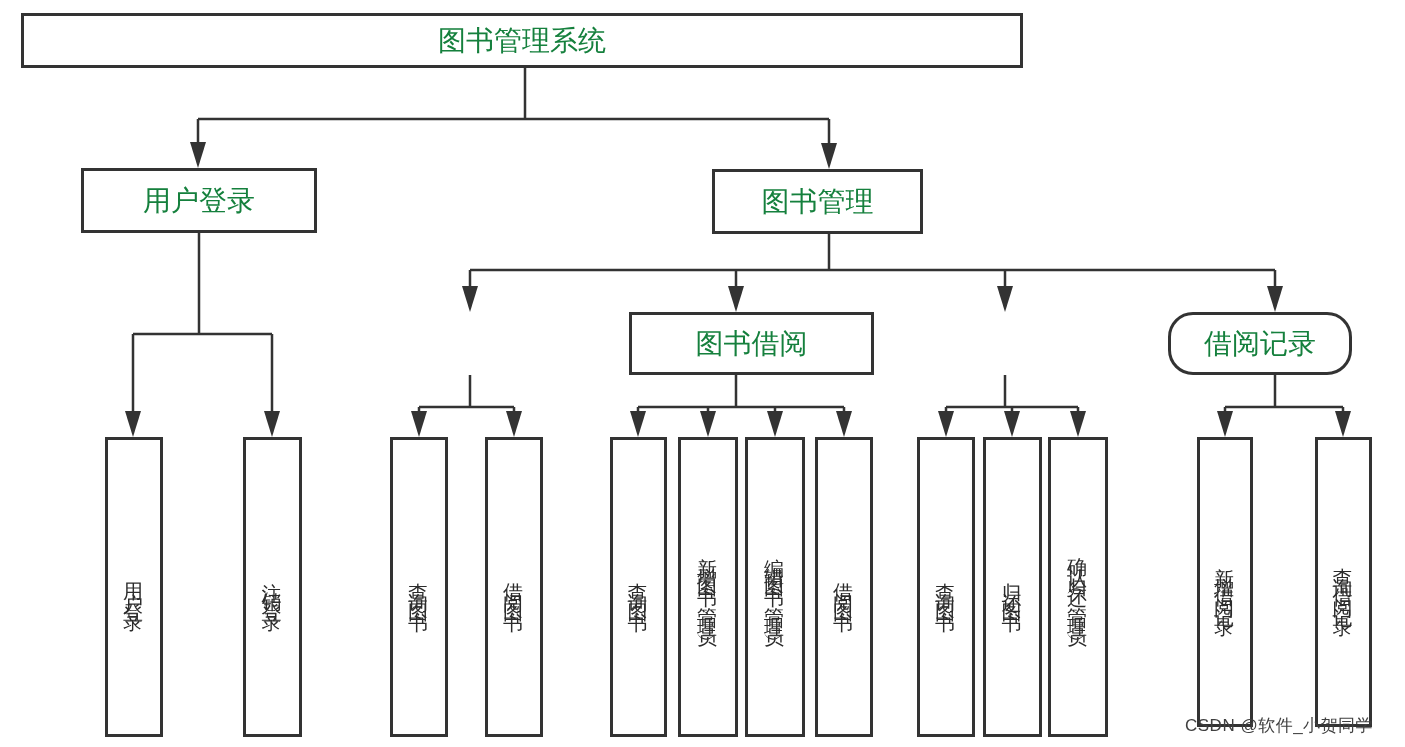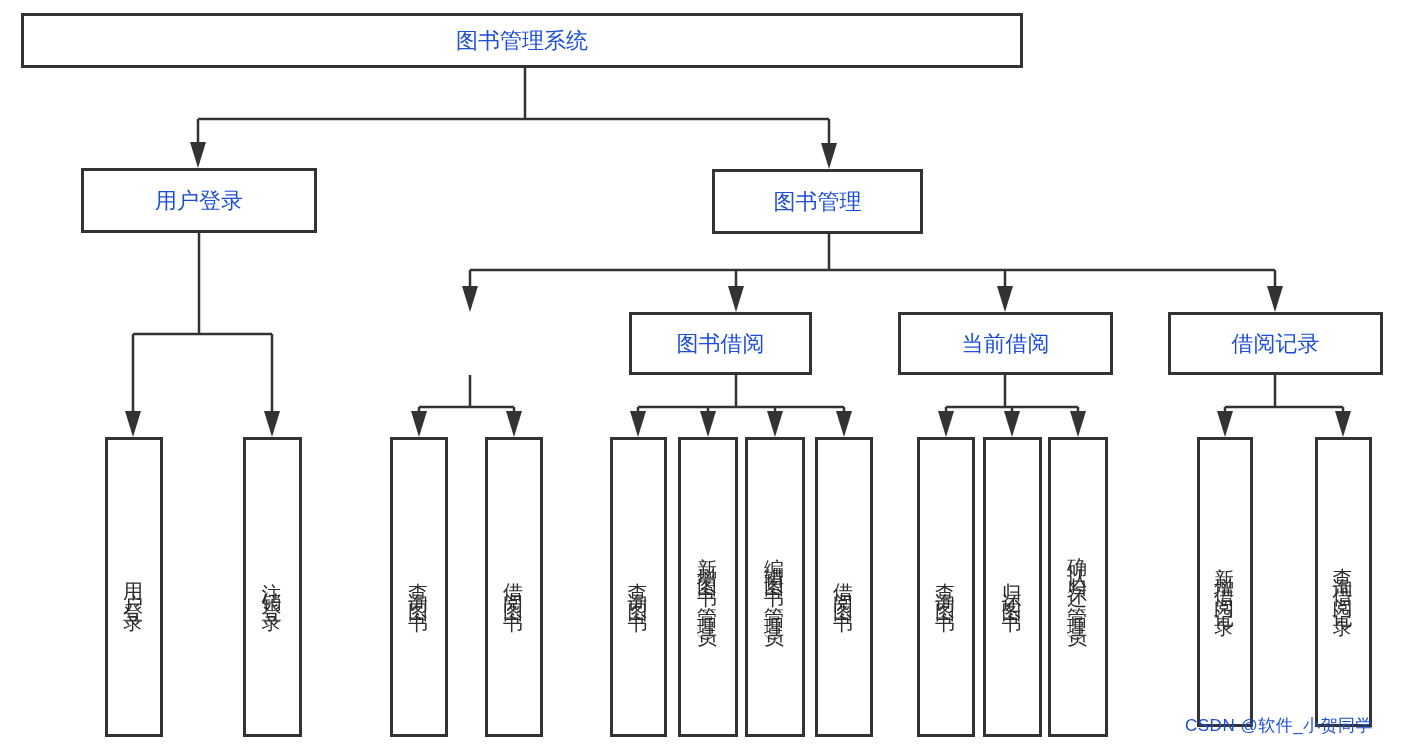--- a/index.html
+++ b/index.html
@@ -16,30 +16,30 @@
   }
   #connectors path{stroke:#333333;stroke-width:2.5;fill:none;}
   #connectors polygon{fill:#333333;stroke:none;}
   .node{
     position:absolute;box-sizing:border-box;
     background:#ffffff;border:3px solid #333333;
     display:flex;align-items:center;justify-content:center;
     z-index:2;
   }
   .node.h span{
-    font-size:22px;color:#1d4ed8;white-space:nowrap;
+    font-size:28px;color:#15803d;white-space:nowrap;
   }
   .node.v span{
     writing-mode:vertical-rl;text-orientation:mixed;
     font-size:20px;color:#2b2b2b;letter-spacing:10px;
     white-space:nowrap;
   }
   #watermark{
     position:absolute;left:1185px;top:714px;
-    font-size:17px;color:#1d4ed8;letter-spacing:0.5px;
+    font-size:17px;color:#404040;letter-spacing:0.5px;
     z-index:5;white-space:nowrap;
   }
 </style>
 </head>
 <body>
 
 <div id="canvas">
 
   <svg id="connectors" viewBox="0 0 1405 747" xmlns="http://www.w3.org/2000/svg">
     <g>
@@ -88,27 +88,24 @@
     <span>图书管理系统</span>
   </div>
 
   <div class="node h" style="left:81px;top:168px;width:236px;height:65px;">
     <span>用户登录</span>
   </div>
   <div class="node h" style="left:712px;top:169px;width:211px;height:65px;">
     <span>图书管理</span>
   </div>
 
-  <div class="node h" style="left:629px;top:312px;width:183px;height:63px;">
+  <div class="node h" style="left:629px;top:312px;width:245px;height:63px;">
     <span>图书借阅</span>
   </div>
-  <div class="node h" style="left:898px;top:312px;width:215px;height:63px;">
-    <span>当前借阅</span>
-  </div>
-  <div class="node h" style="left:1168px;top:312px;width:215px;height:63px;">
+  <div class="node h" style="left:1168px;top:312px;width:184px;height:63px;border-radius:25px;">
     <span>借阅记录</span>
   </div>
 
   <div class="node v" style="left:105px;top:437px;width:58px;height:300px;">
     <span>用户登录</span>
   </div>
   <div class="node v" style="left:243px;top:437px;width:59px;height:300px;">
     <span>注销登录</span>
   </div>
 

